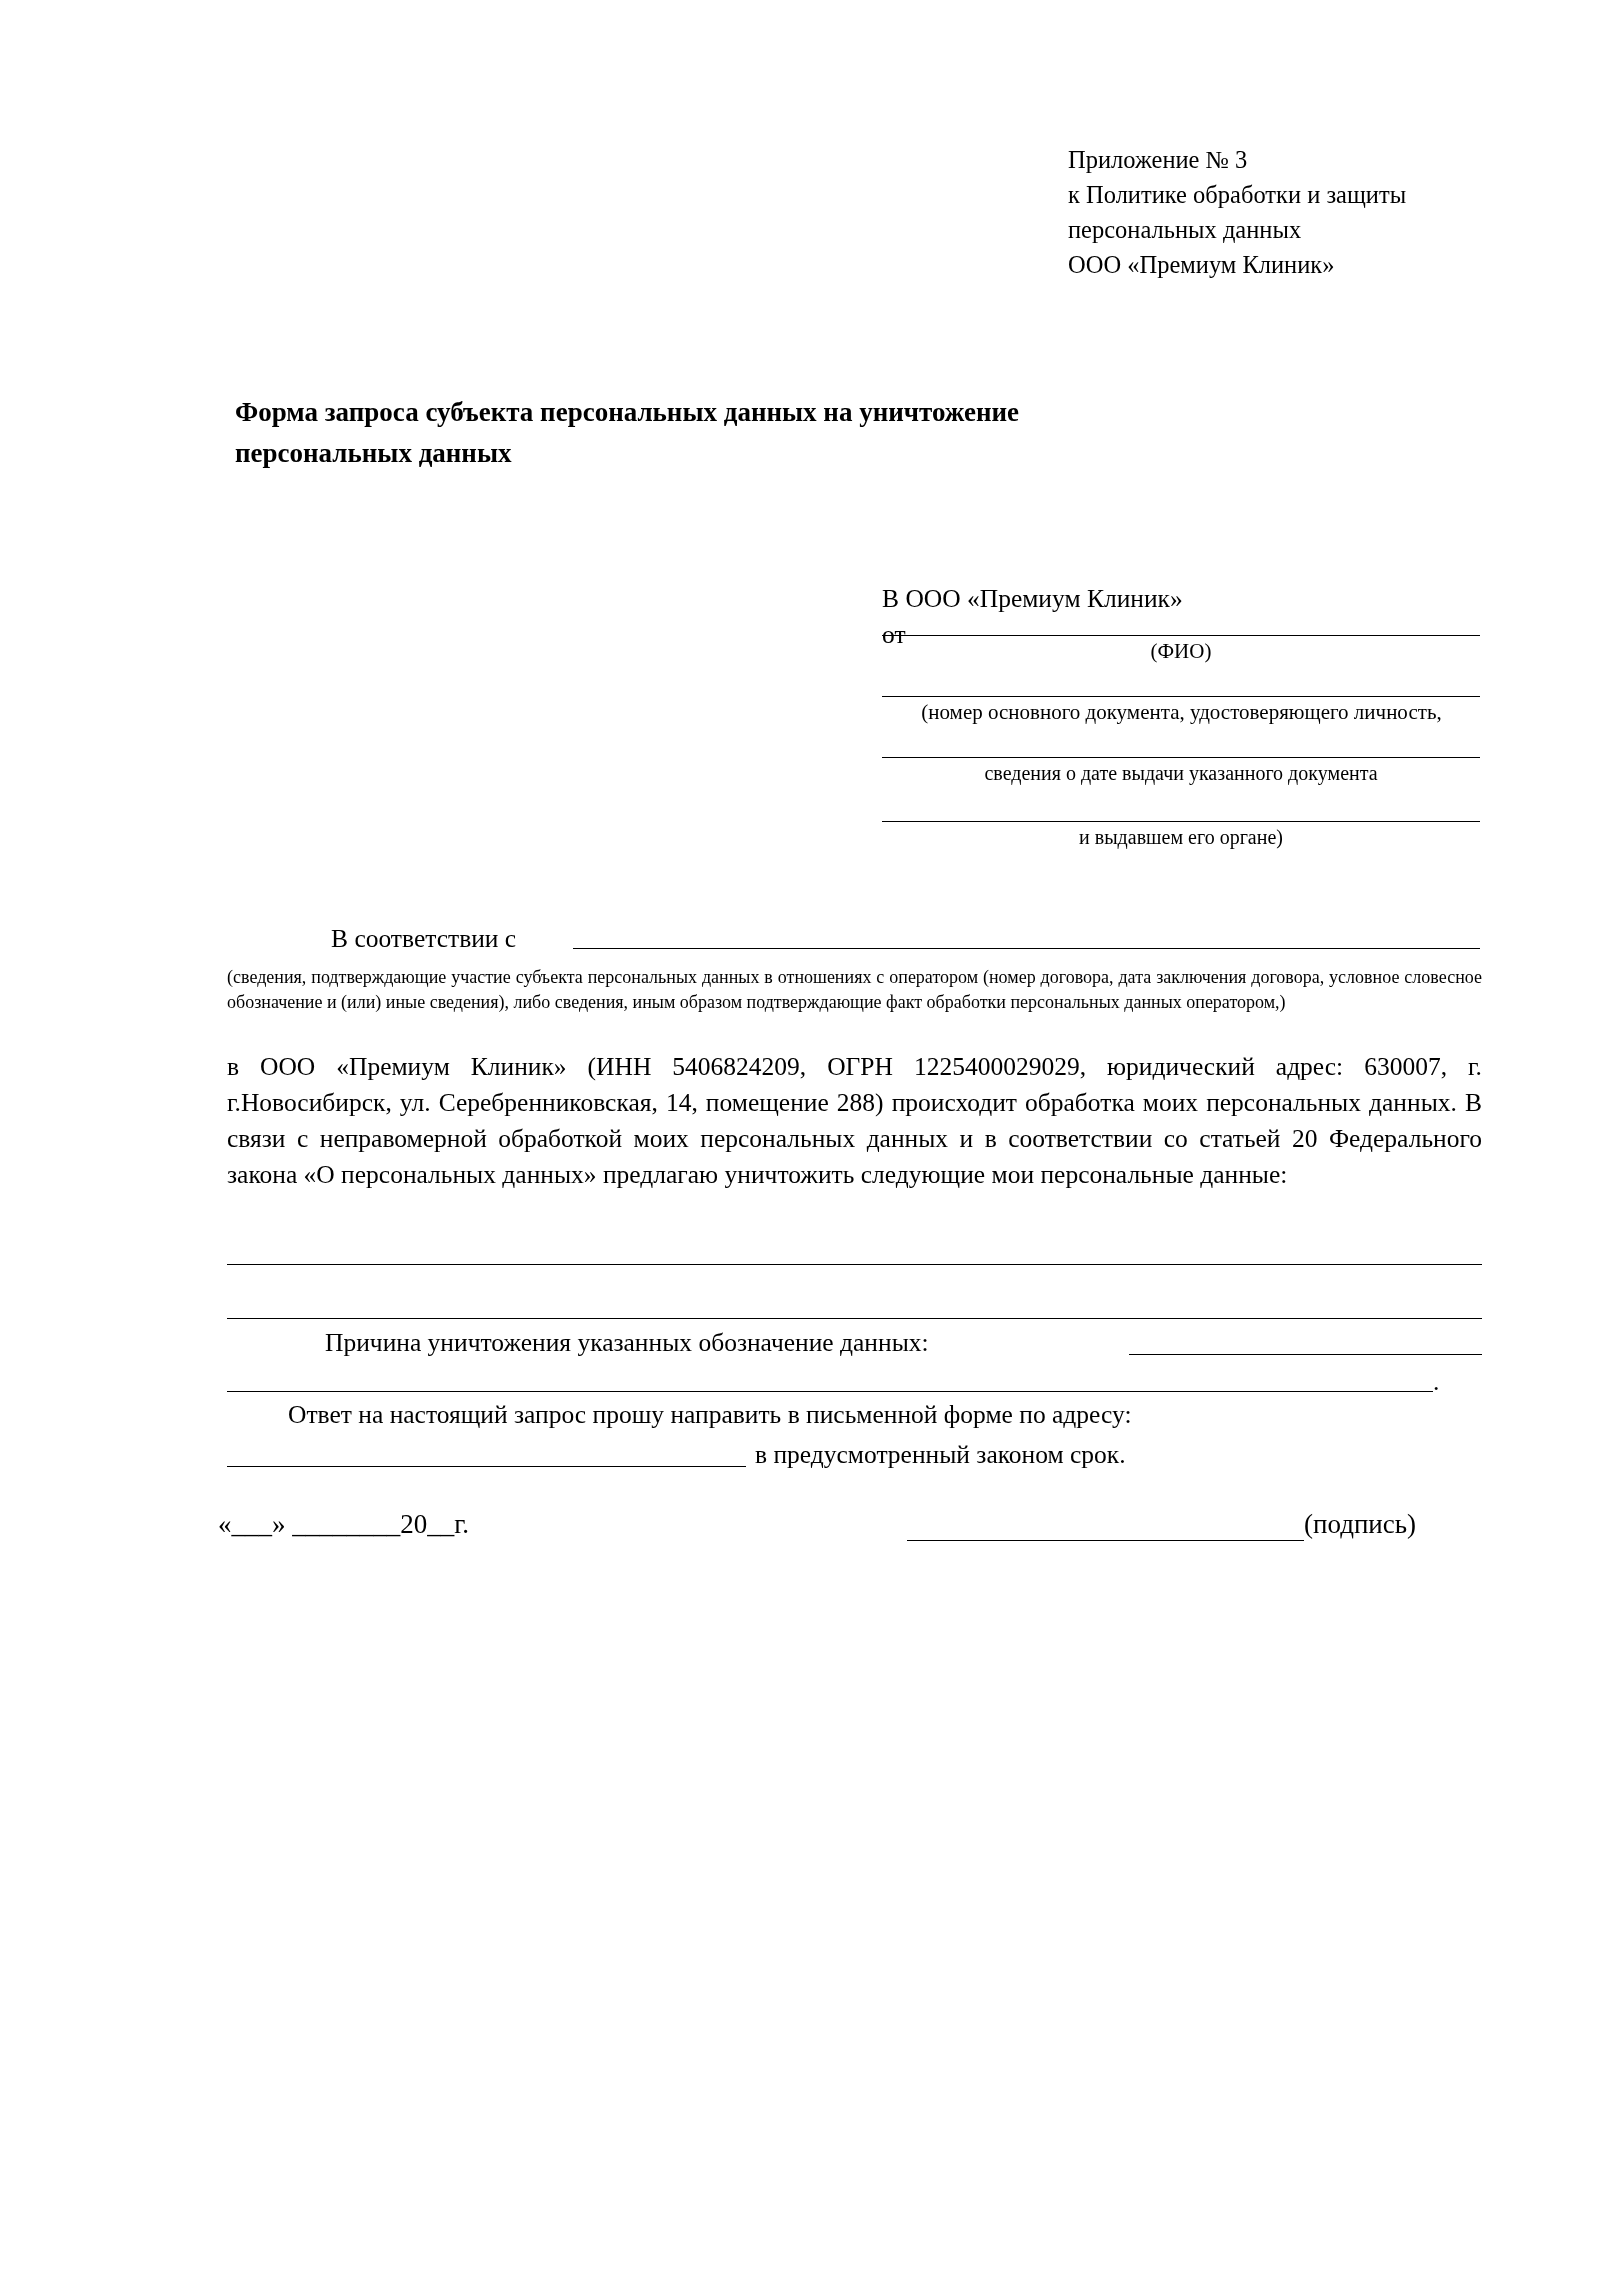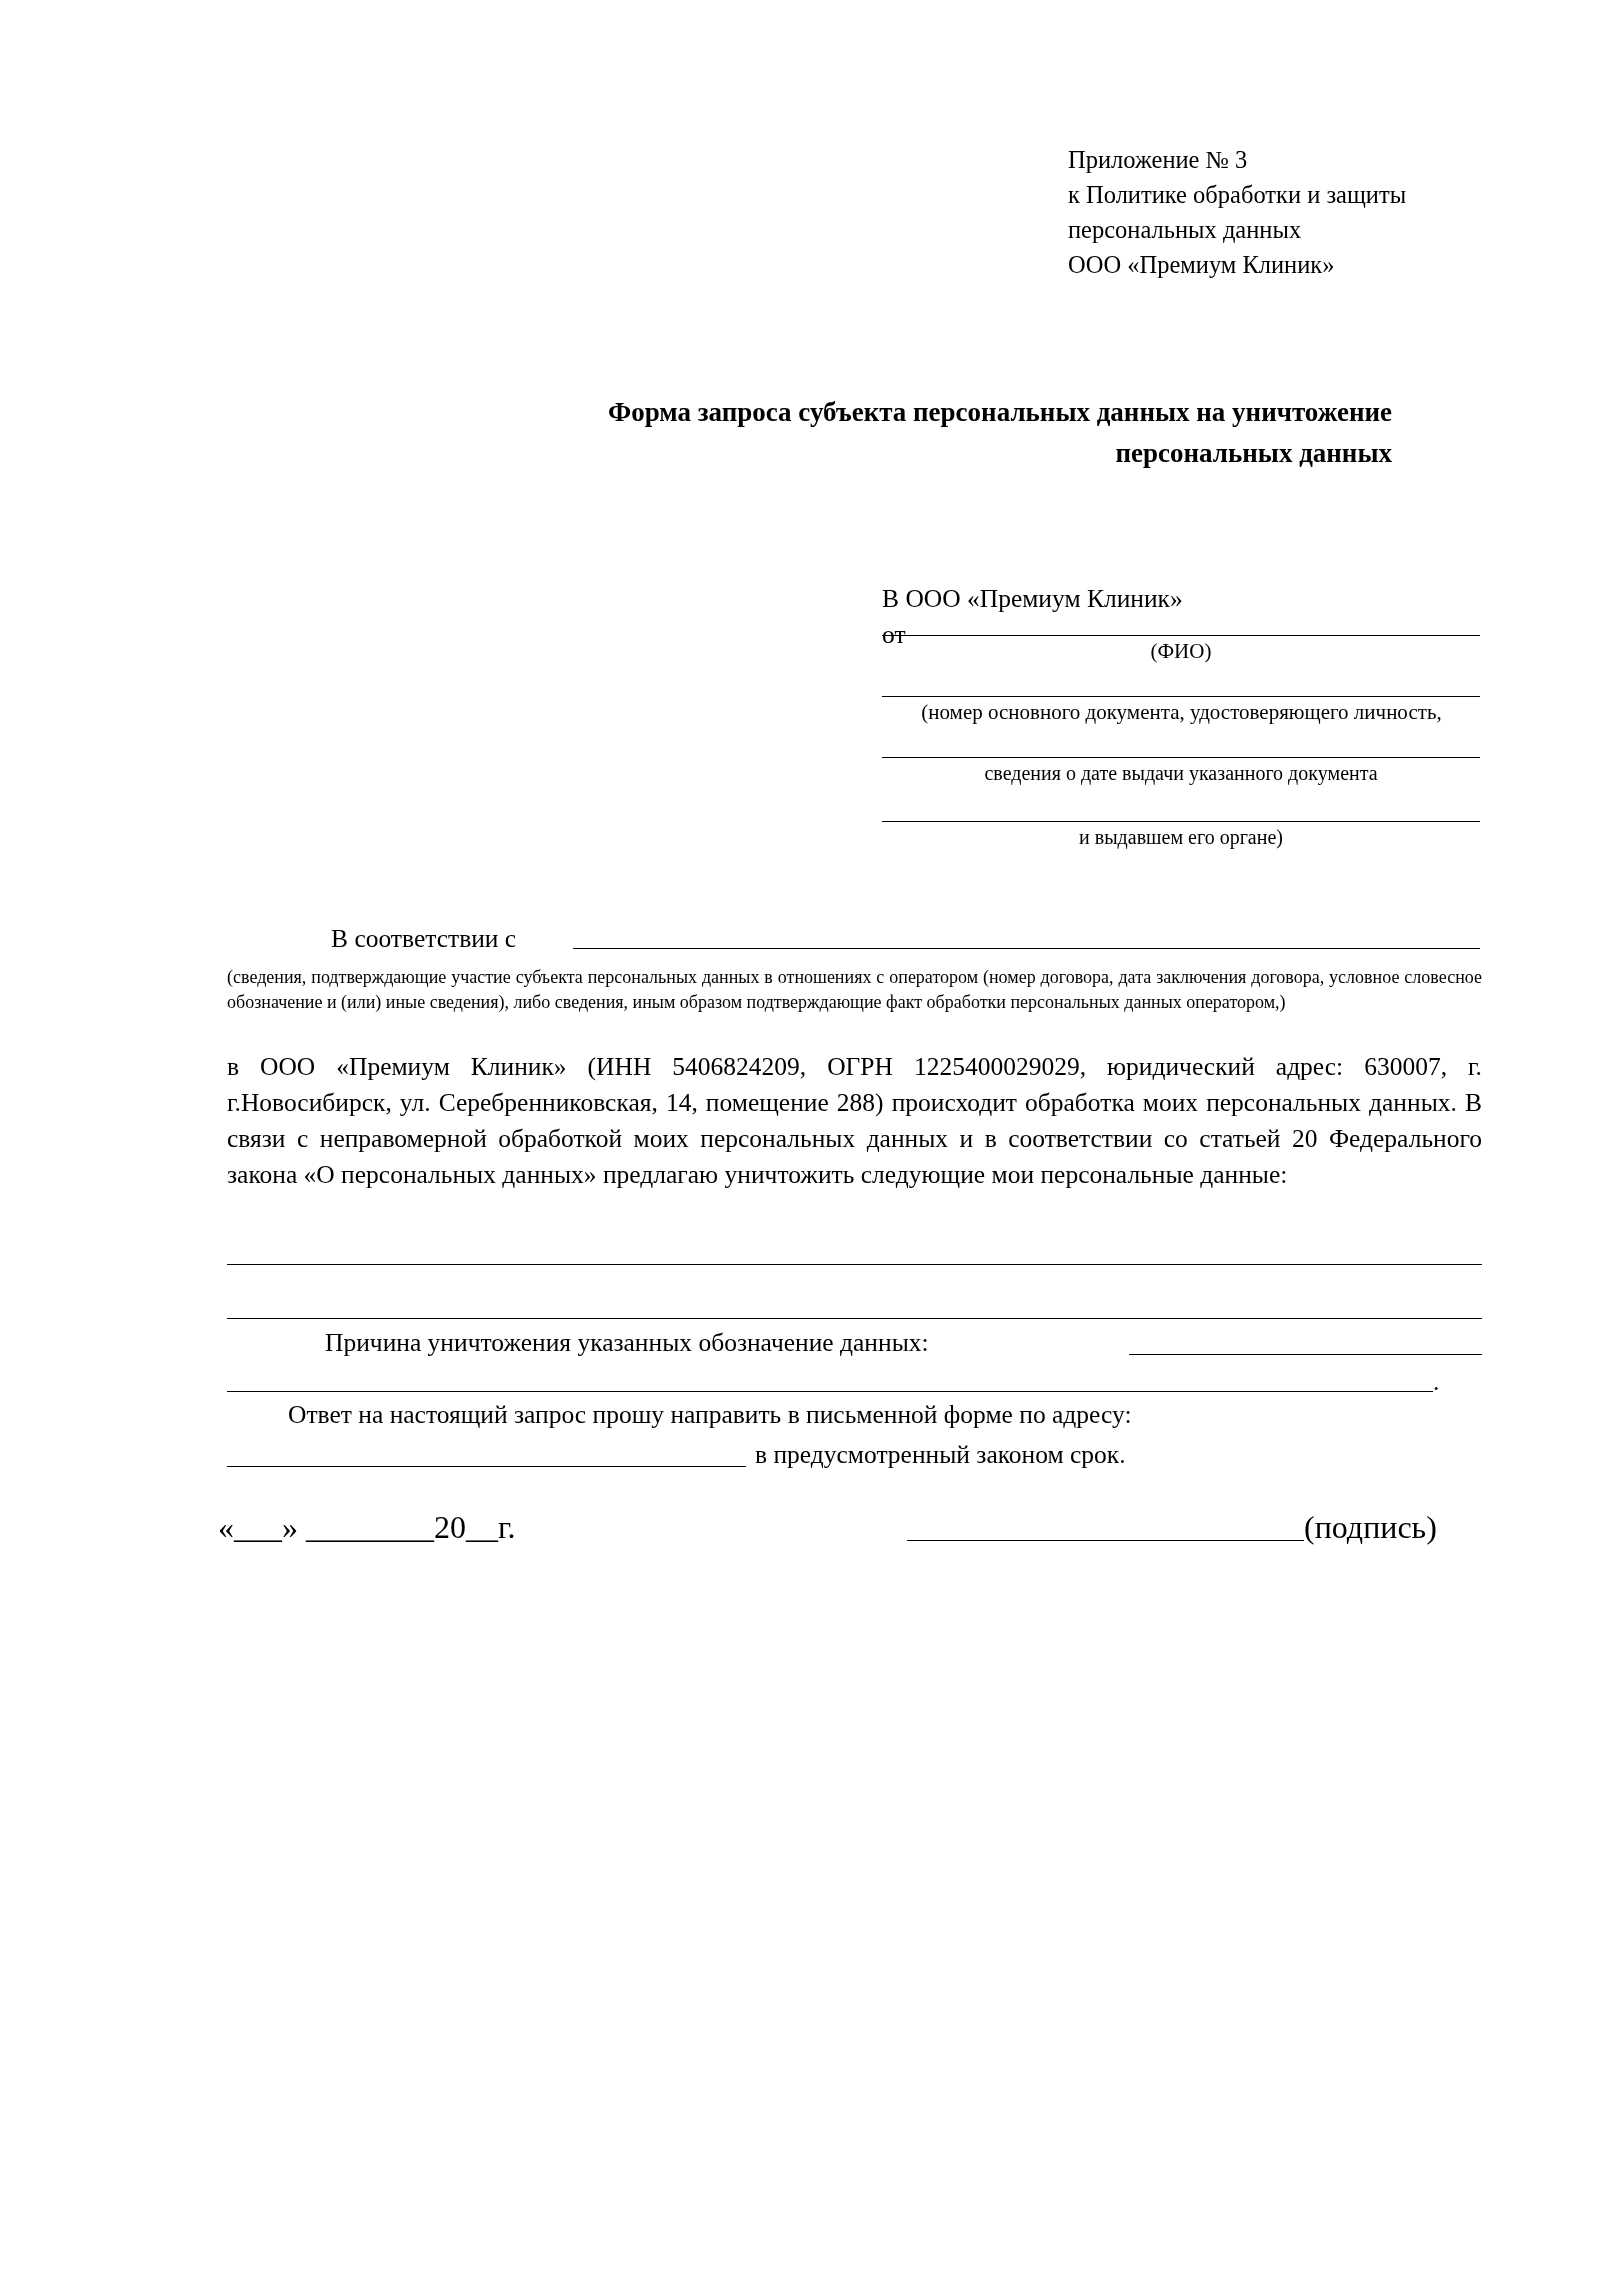--- a/index.html
+++ b/index.html
@@ -34,21 +34,21 @@
     line-height: 35px;
   }
   .header-block div { white-space: nowrap; }
 
   
   .doc-title {
     position: absolute;
     left: 235px;
     top: 392px;
     width: 1157px;
-    text-align: right;
+    text-align: left;
     font-weight: bold;
     font-size: 27px;
     line-height: 41px;
   }
 
   
   .addressee {
     position: absolute;
     left: 882px;
     top: 568px;
@@ -83,21 +83,21 @@
   }
   .small-note {
     position: absolute;
     font-size: 18px;
     line-height: 24.5px;
     text-align: justify;
   }
 
   .sig-row {
     position: absolute;
-    font-size: 32px;
+    font-size: 27px;
   }
 </style>
 </head>
 <body>
 
 <div class="page">
 
   <div class="header-block">
     <div>Приложение № 3</div>
     <div>к Политике обработки и защиты</div>

